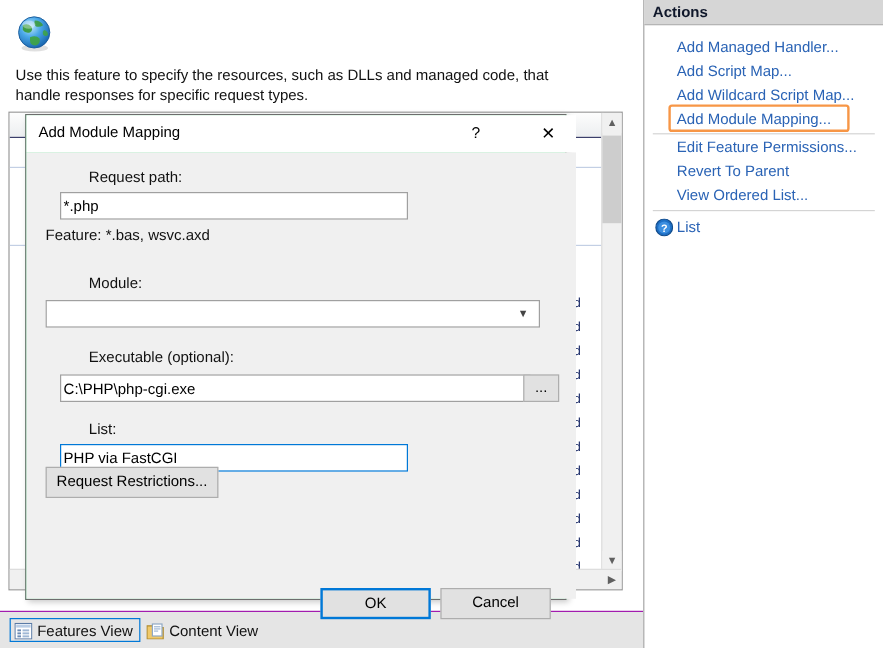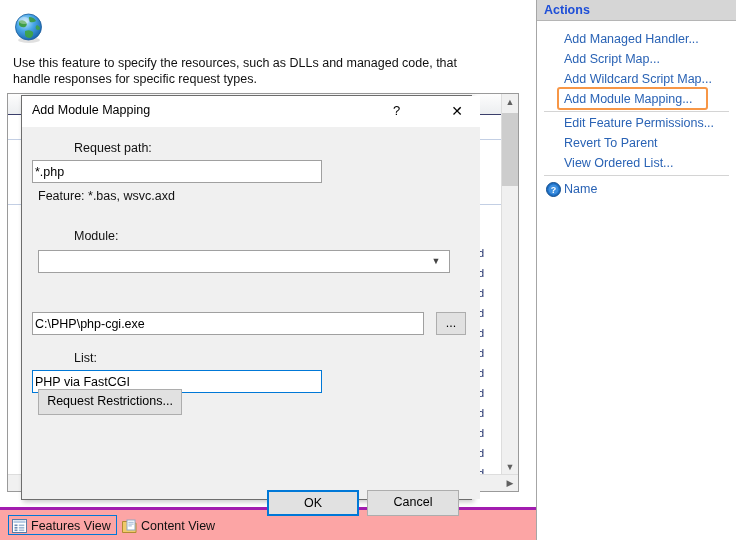--- a/index.html
+++ b/index.html
@@ -154,22 +154,22 @@
     font-size: 9px;
     text-align: center;
     line-height: 16px;
   }
 
   
   #view-bar {
     position: absolute;
     left: 0; bottom: 0;
     width: 536px; height: 30px;
-    background: #fca5a5;
-    border-top: 3px solid #a21caf;
+    background: #e5e5e5;
+    border-top: 1px solid #a21caf;
   }
   .view-tab {
     position: absolute;
     top: 5px;
     height: 20px;
     line-height: 20px;
     font-size: 12.5px;
     color: #111111;
     padding: 0 5px 0 22px;
     box-sizing: border-box;
@@ -200,21 +200,21 @@
   }
   #actions-title {
     position: absolute;
     left: 0; top: 0;
     width: 199px; height: 21px;
     background: #d6d6d6;
     border-bottom: 1px solid #b5b5b5;
     box-sizing: border-box;
     font-size: 12.5px;
     font-weight: bold;
-    color: #1d4ed8;
+    color: #0f172a;
     line-height: 20px;
     padding-left: 7px;
   }
   .action-link {
     position: absolute;
     left: 27px;
     height: 18px;
     line-height: 18px;
     font-size: 12.5px;
     color: #2a63b5;
@@ -295,21 +295,21 @@
   .field-label {
     position: absolute;
     left: 16px;
     font-size: 12.5px;
     color: #111111;
     white-space: nowrap;
     margin-left: 36px;
   }
   .text-input {
     position: absolute;
-    left: 10px;
+    left: 28px;
     height: 23px;
     background: #ffffff;
     border: 1px solid #a0a0a0;
     box-sizing: border-box;
     font-family: "Liberation Sans", sans-serif;
     font-size: 12.5px;
     color: #000000;
     padding: 0 2px;
     line-height: 21px;
     outline: none;
@@ -512,20 +512,21 @@
 
         <div class="field-label" style="top:14px;">Request path:</div>
         <input class="text-input" style="top: 33px; width: 290px;" id="request-path-input" value="*.php">
         <div class="hint-text" style="top:62px;">Feature: *.bas, wsvc.axd</div>
 
         <div class="field-label" style="top:102px;">Module:</div>
         <div id="module-select">
           <span id="module-select-arrow">▼</span>
         </div>
 
+        <div class="field-label" style="top:164px;">Executable (optional):</div>
         <input class="text-input" style="top: 185px; width: 392px;" id="executable-input" value="C:\PHP\php-cgi.exe">
         <div class="push-button" id="browse-button">...</div>
 
         <div class="field-label" style="top:224px;">List:</div>
         <input class="text-input focused" style="top: 243px; width: 290px;" id="name-input" value="PHP via FastCGI">
 
         <div class="push-button" id="request-restrictions-button">Request Restrictions...</div>
 
         <div class="push-button default" id="ok-button">OK</div>
         <div class="push-button" id="cancel-button">Cancel</div>
@@ -551,18 +552,18 @@
 
     <div class="action-divider" style="top:175px;"></div>
 
     <span id="help-icon">
       <svg width="15" height="15" viewBox="0 0 15 15">
         <circle cx="7.5" cy="7.5" r="7" fill="#1e6fc4" stroke="#124c8c"></circle>
         <circle cx="7.5" cy="7.5" r="5" fill="#3d8fe0"></circle>
         <text x="7.5" y="11" font-family="Liberation Sans, sans-serif" font-size="9" font-weight="bold" fill="#ffffff" text-anchor="middle">?</text>
       </svg>
     </span>
-    <div class="action-link" style="top:180px;">Name</div>
+    <div class="action-link" style="top:180px;">List</div>
   </div>
 
   <div id="action-highlight"></div>
 
 </div>
 
 </body></html>

